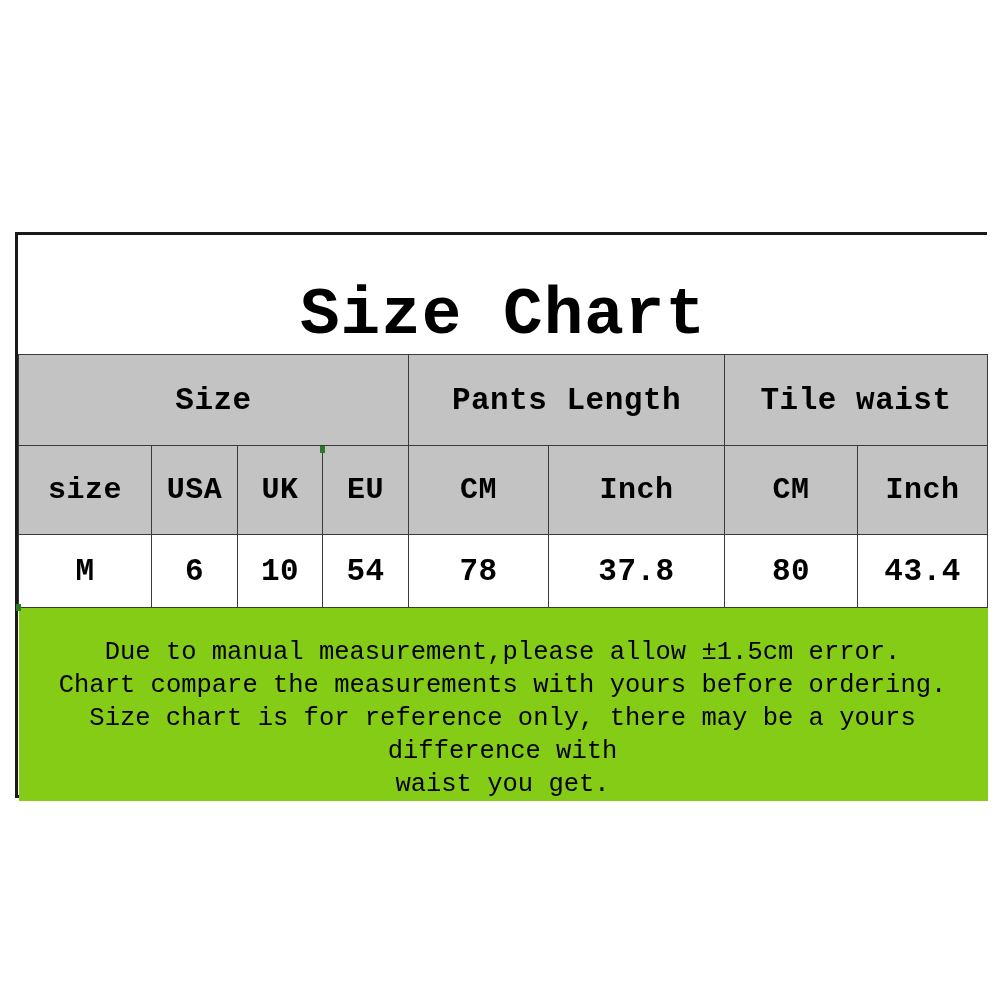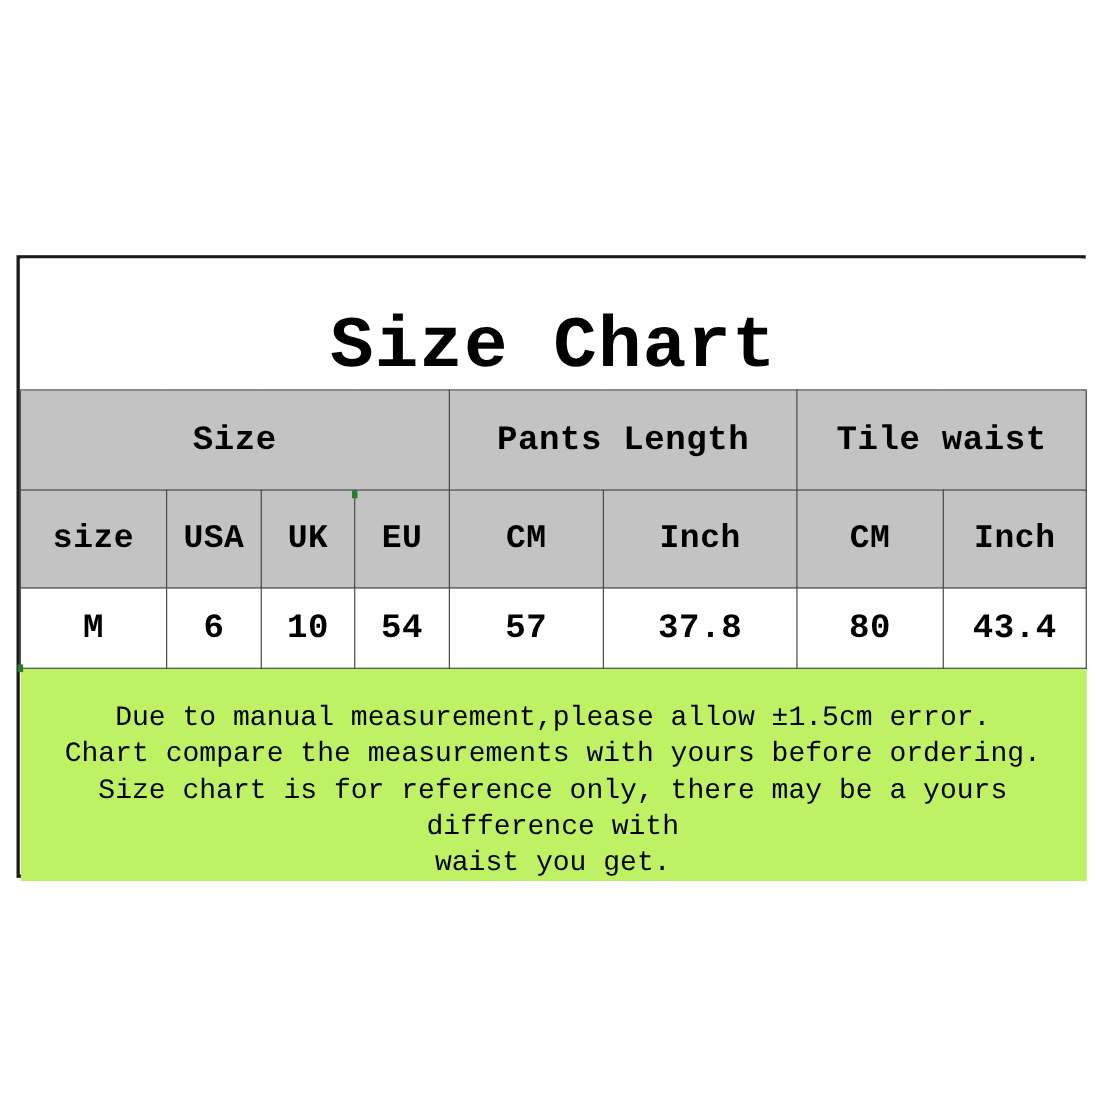--- a/index.html
+++ b/index.html
@@ -99,21 +99,21 @@
   }
   .data-text {
     font-family: "Liberation Mono", "DejaVu Sans Mono", monospace;
     font-weight: bold;
     font-size: 31px;
     letter-spacing: 0.5px;
   }
 
   
   .notes-cell {
-    background: #bef264;
+    background: #84cc16;
     text-align: center;
     vertical-align: top;
     border-left: none !important;
     border-right: none !important;
     border-bottom: none !important;
   }
   .notes-inner {
     padding: 28px 6px 0 5px;
   }
   .note-line {
@@ -180,21 +180,21 @@
           <td><span class="sub-text">Inch</span></td>
           <td><span class="sub-text">CM</span></td>
           <td><span class="sub-text">Inch</span></td>
         </tr>
 
         <tr class="data-row">
           <td><span class="data-text">M</span></td>
           <td><span class="data-text">6</span></td>
           <td><span class="data-text">10</span></td>
           <td><span class="data-text">54</span></td>
-          <td><span class="data-text">57</span></td>
+          <td><span class="data-text">78</span></td>
           <td><span class="data-text">37.8</span></td>
           <td><span class="data-text">80</span></td>
           <td><span class="data-text">43.4</span></td>
         </tr>
 
         <tr>
           <td class="notes-cell" colspan="8">
             <div class="notes-inner">
               <div class="note-line">Due to manual measurement,please allow ±1.5cm error.</div>
               <div class="note-line">Chart compare the measurements with yours before ordering.</div>

